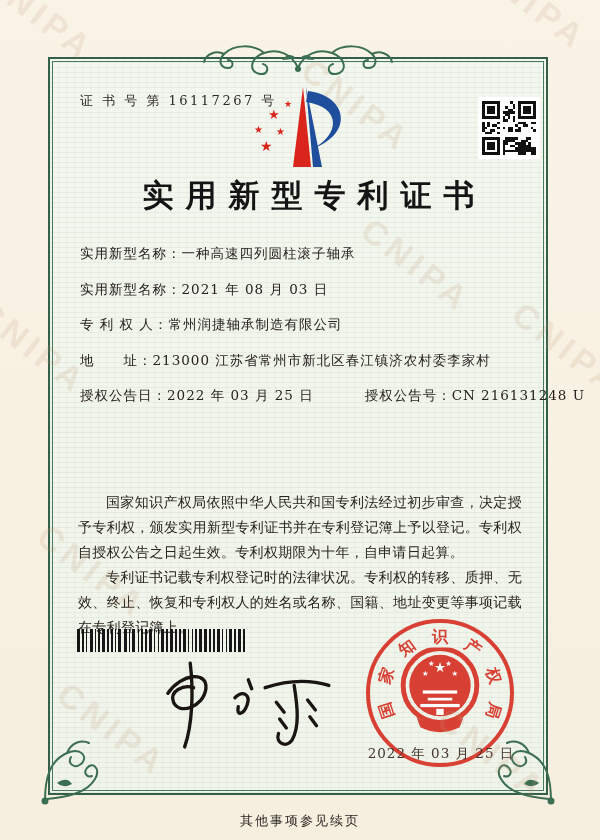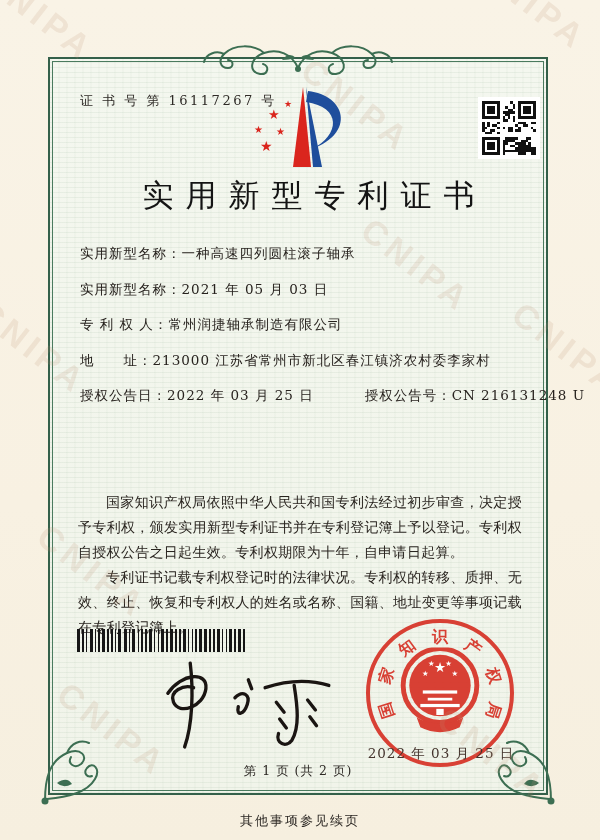--- a/index.html
+++ b/index.html
@@ -32,21 +32,21 @@
     position:absolute; left:30px; top:33px;
     font-size:13px; letter-spacing:2.5px; color:#2e2a26; white-space:nowrap;
   }
   .logo { position:absolute; left:196px; top:22px; width:124px; height:96px; }
   .qr {
     position:absolute; left:428px; top:38px; width:62px; height:62px;
     background:#ffffff; display:flex; align-items:center; justify-content:center;
   }
   .title {
     position:absolute; top:116px; left:0; right:0; text-align:center;
-    font-size:31px; font-weight:normal; color:#141414;
+    font-size:31px; font-weight:bold; color:#141414;
     letter-spacing:12px; padding-left:12px; white-space:nowrap;margin-left:21px;
   }
   .fields { position:absolute; top:186px; left:30px; right:12px; }
   .field {
     font-size:13.5px; color:#27221e; letter-spacing:1px;
     height:20px; margin-bottom:15.5px; white-space:nowrap;
   }
   .field .label { display:inline-block; }
   .grant-no-label { margin-left:51px; }
   .paras { position:absolute; top:431px; left:28px; right:24px; text-align:justify; }
@@ -364,21 +364,21 @@
       </svg>
   </div>
 
   <div class="title">实用新型专利证书</div>
 
   <div class="fields">
     <div class="field">
       <span class="label">实用新型名称：</span><span>一种高速四列圆柱滚子轴承</span>
     </div>
     <div class="field">
-      <span class="label">实用新型名称：</span><span>2021 年 05 月 03 日</span>
+      <span class="label">实用新型名称：</span><span>2021 年 08 月 03 日</span>
     </div>
     <div class="field">
       <span class="label">专 利 权 人：</span><span>常州润捷轴承制造有限公司</span>
     </div>
     <div class="field">
       <span class="label">地　　址：</span><span>213000 江苏省常州市新北区春江镇济农村委李家村</span>
     </div>
     <div class="field">
       <span class="label">授权公告日：</span><span>2022 年 03 月 25 日</span><span class="grant-no-label">授权公告号：</span><span>CN 216131248 U</span>
     </div>
@@ -469,21 +469,20 @@
   <span class="seal-char" style="transform: rotate(-108deg) translateY(-56px);">国</span>
       <span class="seal-char" style="transform: rotate(-72deg) translateY(-56px);">家</span>
       <span class="seal-char" style="transform: rotate(-36deg) translateY(-56px);">知</span>
       <span class="seal-char" style="transform: rotate(0deg) translateY(-56px);">识</span>
       <span class="seal-char" style="transform: rotate(36deg) translateY(-56px);">产</span>
       <span class="seal-char" style="transform: rotate(72deg) translateY(-56px);">权</span>
       <span class="seal-char" style="transform: rotate(108deg) translateY(-56px);">局</span>
     </div>
   <div class="seal-date">2022 年 03 月 25 日</div>
 
-  <div class="page-indicator">第 1 页 (共 2 页)</div>
 </div>
 
 <div class="continuation">其他事项参见续页</div>
 
 <span class="watermark" style="left: -25px; top: -5px;">CNIPA</span>
 <span class="watermark" style="left: 468px; top: -16px;">CNIPA</span>
 <span class="watermark" style="left: 292px; top: 86px;">CNIPA</span>
 <span class="watermark" style="left: 352px; top: 246px;">CNIPA</span>
 <span class="watermark" style="left: -32px; top: 328px;">CNIPA</span>
 <span class="watermark" style="left: 503px; top: 330px;">CNIPA</span>

